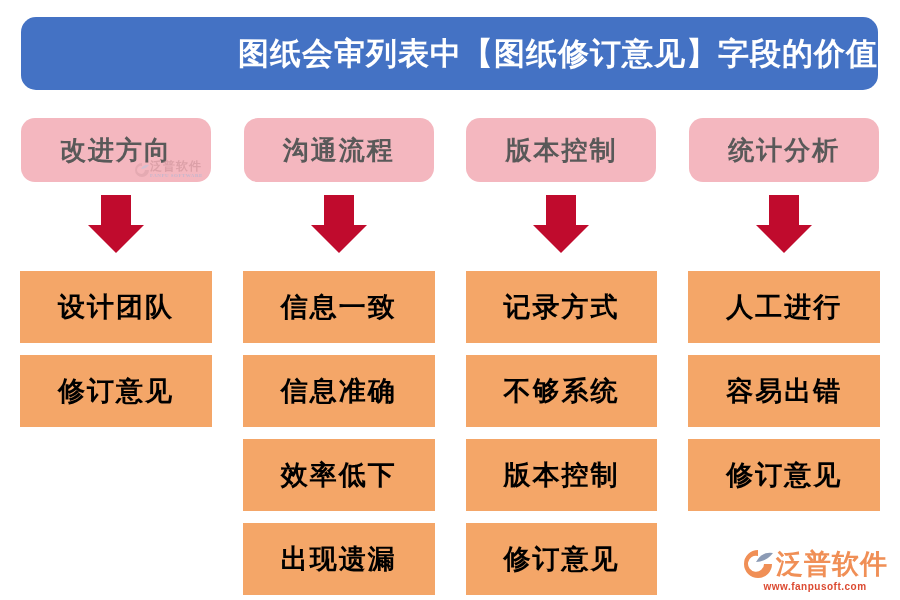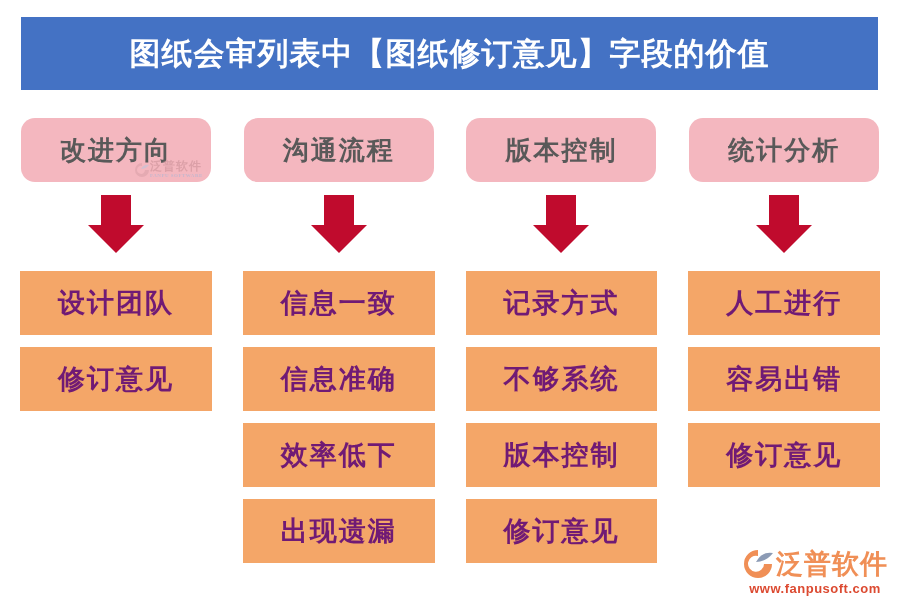--- a/index.html
+++ b/index.html
@@ -12,21 +12,21 @@
     --url-red:#DC4A31;
     --bg:#FFFFFF;
   }
   html,body{margin:0;padding:0;}
   body{background:#fff;font-family:"Liberation Serif","DejaVu Serif",serif;}
   .stage{position:relative;width:900px;height:600px;background:var(--bg);overflow:hidden;}
 
   .banner{
     position:absolute;left:21px;top:17px;width:857px;height:73px;
     background:var(--banner-blue);
-    display:flex;align-items:center;justify-content:center;
+    display:flex;align-items:center;justify-content:flex-end;border-radius:15px;
   }
   .banner .title{
     color:#fff;font-size:31px;font-weight:bold;letter-spacing:1px;white-space:nowrap;
   }
 
   .grid{
     position:absolute;left:20px;top:118px;width:860px;
     display:grid;grid-template-columns:repeat(4,1fr);column-gap:31px;
   }
   .col{display:flex;flex-direction:column;align-items:center;}
@@ -42,35 +42,35 @@
     opacity:.55;pointer-events:none;
   }
   .watermark .wm-swoosh{width:16px;height:16px;margin-top:2px;}
   .wm-txt{display:flex;flex-direction:column;line-height:1;}
   .wm-cn{font-size:12px;color:#C98F96;font-weight:bold;letter-spacing:1px;}
   .wm-en{font-size:5px;color:#9FB6D8;letter-spacing:.5px;margin-top:1px;}
 
   .arrow{margin-top:13px;width:58px;height:58px;display:block;}
 
   .box{
-    width:100%;height:64px;margin-top:12px;
+    width:100%;height:72px;margin-top:12px;
     background:var(--box-orange);
     display:flex;align-items:center;justify-content:center;
-    color:#701a75;font-size:27px;font-weight:bold;letter-spacing:2px;
+    color:#000000;font-size:27px;font-weight:bold;letter-spacing:2px;
   }
   .box.first{margin-top:18px;}
 
   .logo{
     position:absolute;right:10px;top:548px;width:150px;
     display:flex;flex-direction:column;align-items:center;line-height:1;
   }
   .logo-row{display:flex;align-items:center;}
   .logo-swoosh{width:32px;height:32px;margin-right:2px;}
   .logo-cn{color:var(--logo-orange);font-size:27px;font-weight:bold;letter-spacing:1px;white-space:nowrap;}
-  .logo-url{color:var(--url-red);font-size:13px;font-weight:bold;margin-top:2px;font-family:"Liberation Sans","DejaVu Sans",sans-serif;letter-spacing:.5px;}
+  .logo-url{color:var(--url-red);font-size:10px;font-weight:bold;margin-top:2px;font-family:"Liberation Sans","DejaVu Sans",sans-serif;letter-spacing:.5px;}
 </style>
 </head>
 <body>
 
 <div class="stage">
 
   <div class="banner">
     <span class="title">图纸会审列表中【图纸修订意见】字段的价值</span>
   </div>
 

